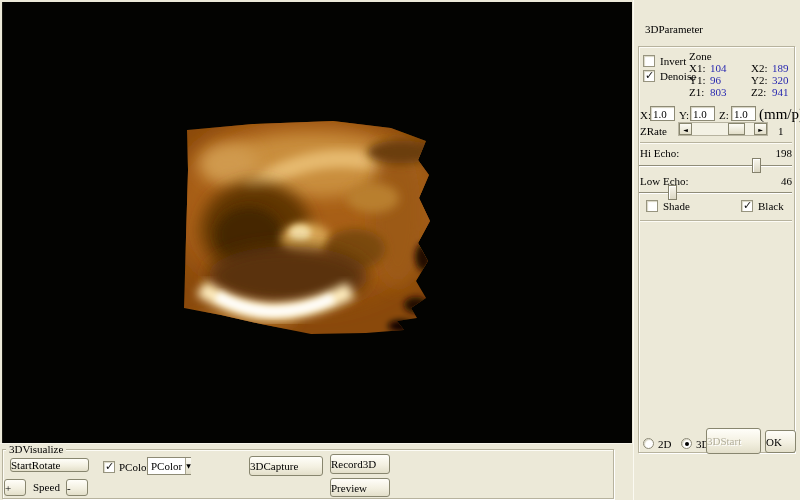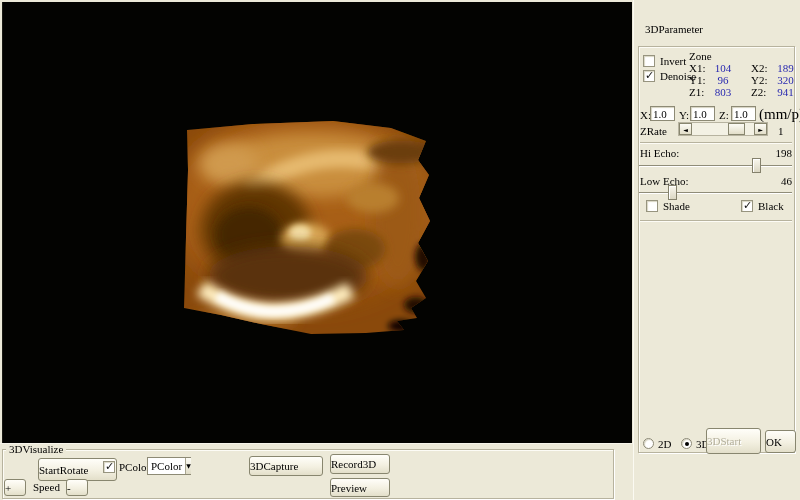--- a/index.html
+++ b/index.html
@@ -20,21 +20,21 @@
   .bottom-panel {
     position:absolute; left:0; top:443px; width:633px; height:57px;
     background:#ece9d8; border-top:1px solid #f6f4ea;
   }
   .groupbox {
     position:absolute; border:1px solid #b7b39e;
     box-shadow:1px 1px 0 #fff, inset 1px 1px 0 #fdfcf6;
   }
   .gb-label { position:absolute; background:#ece9d8; padding:0 3px; white-space:nowrap; z-index:2; }
   .lbl { position:absolute; white-space:nowrap; line-height:11px; }
-  .val-blue { color:#2828b0; text-align:center; }
+  .val-blue { color:#2828b0; text-align:left; }
   .sep {
     position:absolute; height:2px;
     border-top:1px solid #b7b39e; border-bottom:1px solid #fdfcf6;
   }
   .cb {
     position:absolute; width:12px; height:12px; background:#fff;
     border:1px solid #97947f; box-shadow:inset 1px 1px 1px #d9d6c4;
   }
   .cb.on::after {
     content:"✓"; position:absolute; left:1px; top:-2px;
@@ -213,21 +213,21 @@
   <span class="lbl" style="left:62px; top:439px;">3D</span>
 
   <button class="xp-btn disabled" style="left:72px; top:428px; width:55px; height:26px;">3DStart</button>
   <button class="xp-btn" style="left:131px; top:430px; width:31px; height:23px;">OK</button>
 </div>
 
 <div class="bottom-panel">
   <div class="groupbox" style="left:2px; top:5px; width:612px; height:50px;"></div>
   <span class="gb-label lbl" style="left:6px; top:0px;">3DVisualize</span>
 
-  <button class="xp-btn" style="left:10px; top:14px; width:79px; height:23px;margin-left:28px;">StartRotate</button>
+  <button class="xp-btn" style="left:10px; top:14px; width:79px; height:14px;">StartRotate</button>
 
   <button class="xp-btn" style="left:4px; top:35px; width:22px; height:17px;">+</button>
   <span class="lbl" style="left:33px; top:38px;">Speed</span>
   <button class="xp-btn" style="left:66px; top:35px; width:22px; height:17px;">-</button>
 
   <span class="cb on" style="left:103px; top:17px;"></span>
   <span class="lbl" style="left:119px; top:18px;">PColor</span>
 
   <div class="dd" style="left:147px; top:13px; width:44px; height:18px;">
     <span class="dd-text">PColor</span>

